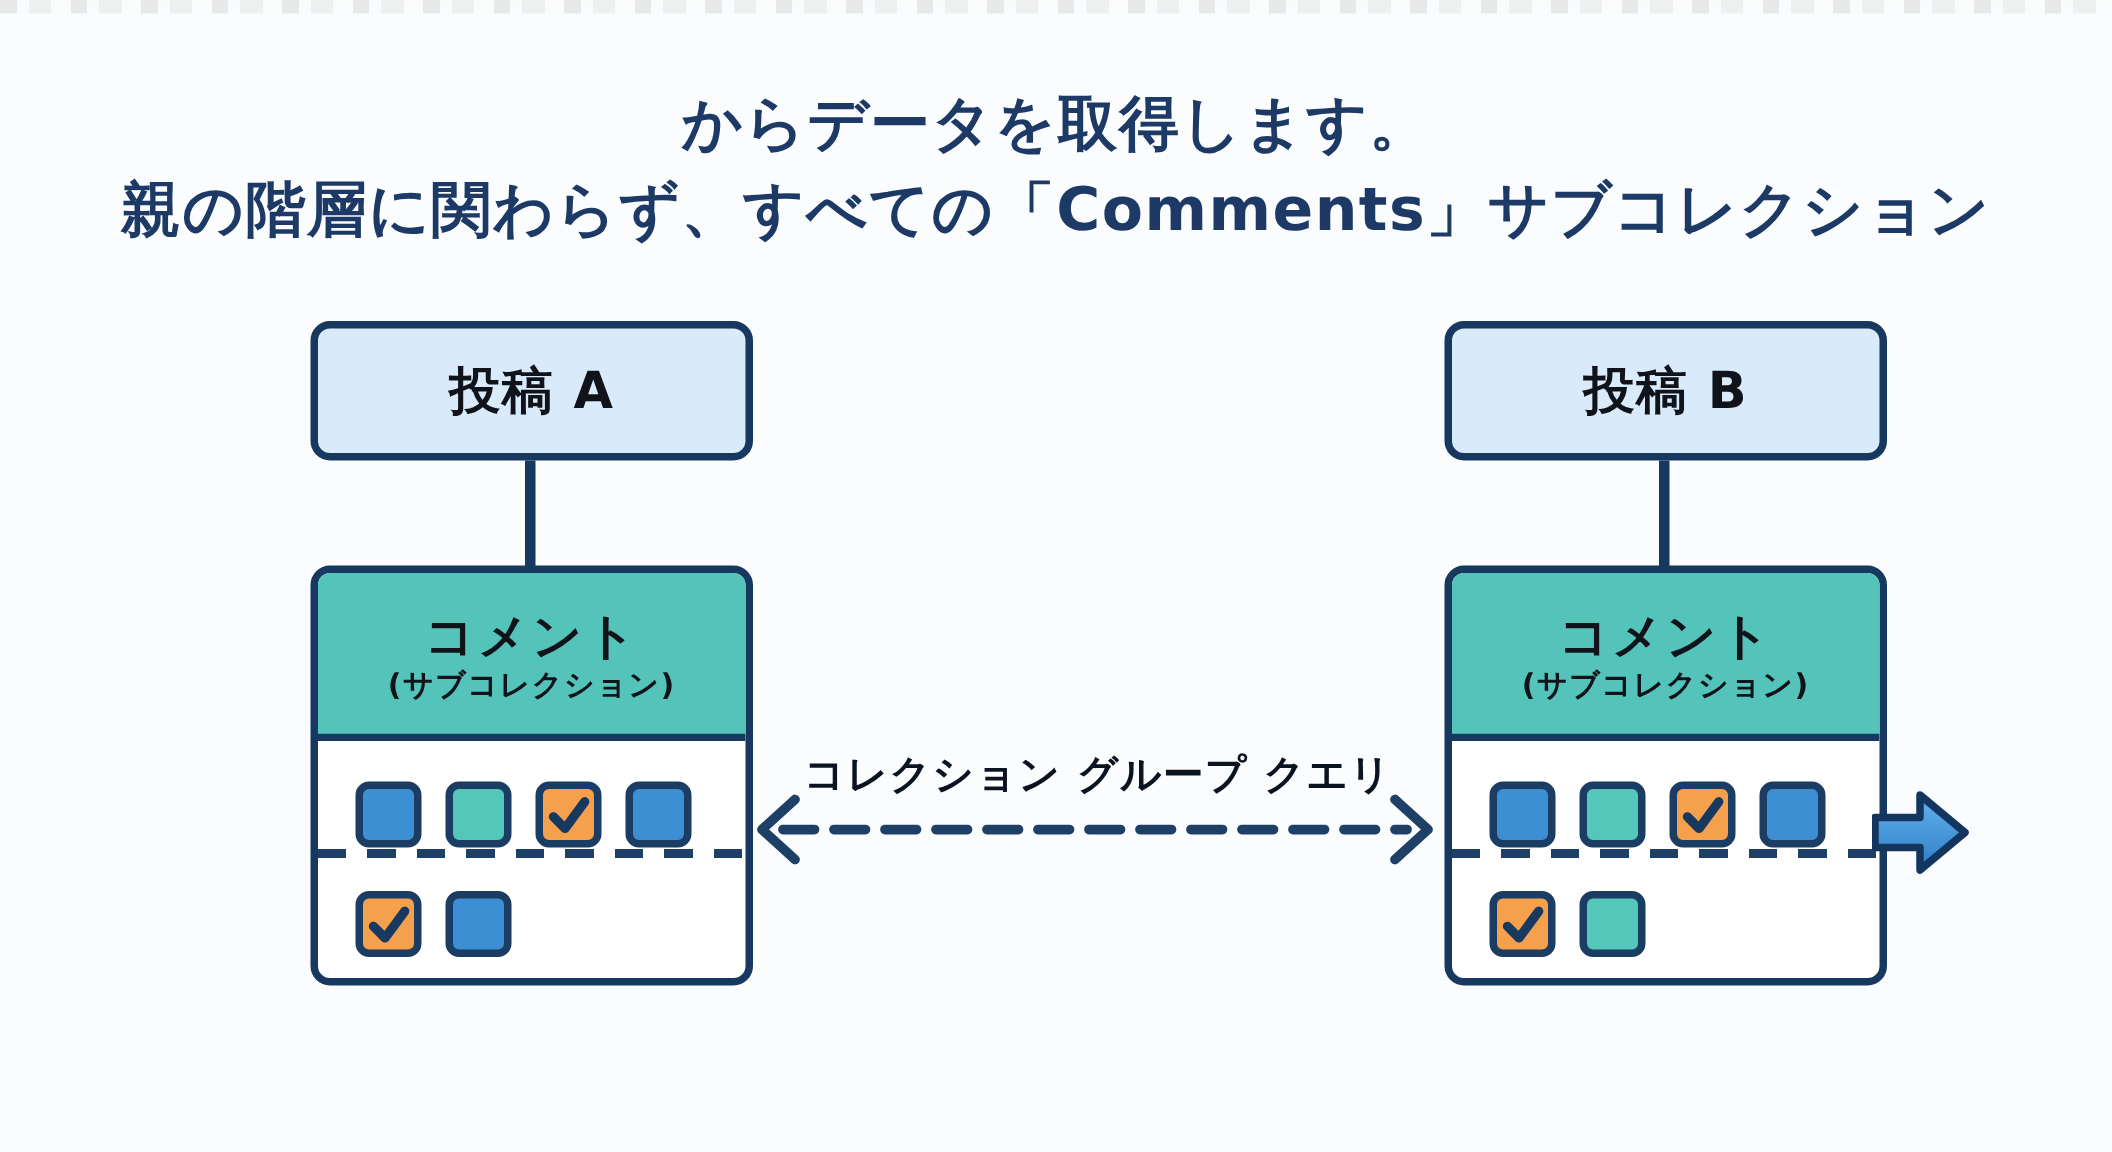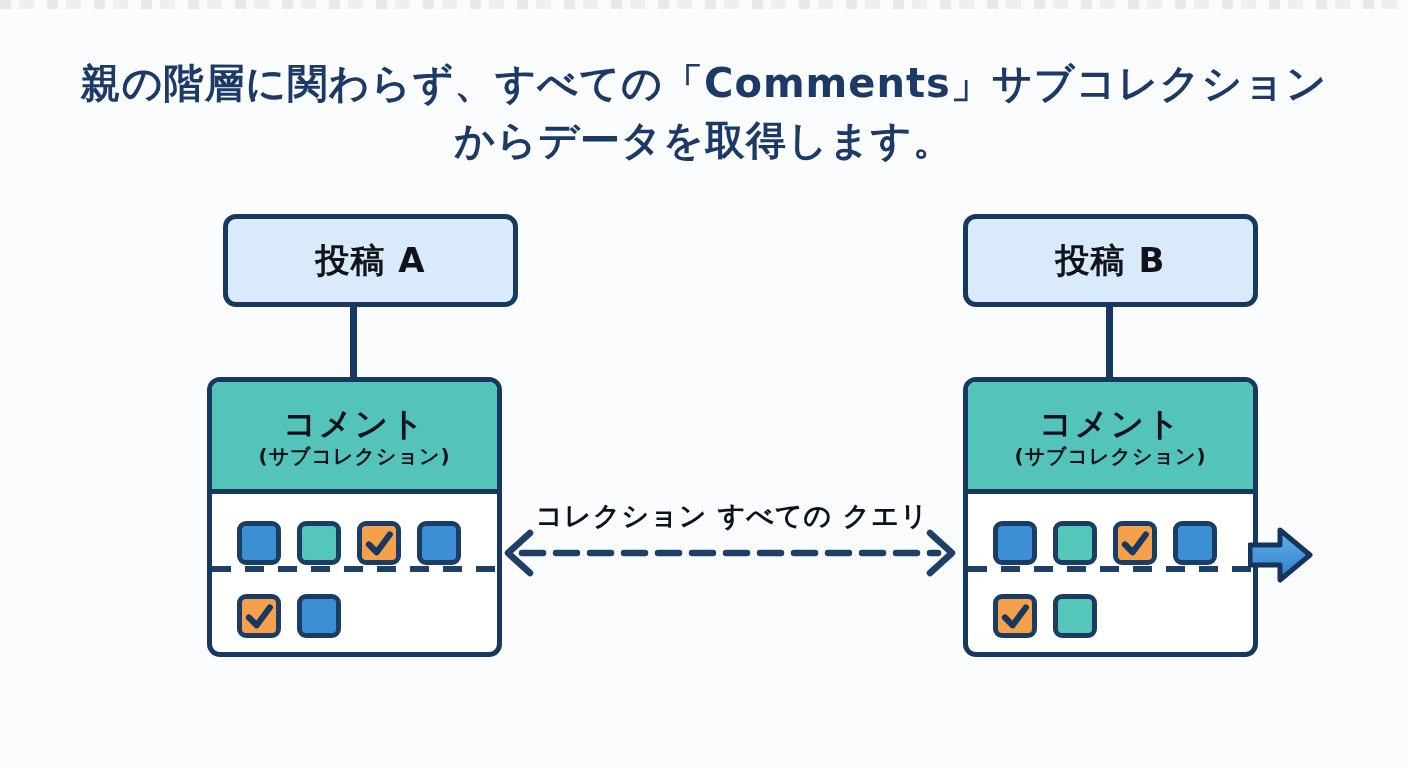--- a/index.html
+++ b/index.html
@@ -43,21 +43,21 @@
     border: 5px solid #17395f;
     border-radius: 13px;
     display: flex;
     align-items: center;
     justify-content: center;
     font-size: 34px;
     font-weight: bold;
     color: #10131a;
     letter-spacing: 1px;
   }
-  .post-a { left: 223px; }
+  .post-a { left: 207px; }
   .post-b { left: 963px; }
   .connector {
     position: absolute;
     top: 307px;
     width: 7px;
     height: 72px;
     background: #17395f;
   }
   .connector-a { left: 350px; }
   .connector-b { left: 1106px; }
@@ -151,22 +151,22 @@
   }
 </style>
 </head>
 <body>
 
 <div class="canvas">
 
   <div class="top-artifact"></div>
 
   <div class="page-title">
+    <div>からデータを取得します。</div>
     <div>親の階層に関わらず、すべての「Comments」サブコレクション</div>
-    <div>からデータを取得します。</div>
   </div>
 
   <div class="post-box post-a">
     <span>投稿 A</span>
   </div>
 
   <div class="post-box post-b">
     <span>投稿 B</span>
   </div>
 
@@ -222,21 +222,21 @@
             <svg viewBox="0 0 44 44">
               <polyline points="9,24 19,34 36,11" fill="none" stroke="#17395f" stroke-width="8" stroke-linecap="round" stroke-linejoin="round"></polyline>
             </svg>
           </div>
           <div class="doc-square" style="background: rgb(85, 198, 186);"></div>
         </div>
       </div>
     <div class="partition-line"></div>
   </div>
 
-  <div class="query-label">コレクション すべての クエリ</div>
+  <div class="query-label">コレクション グループ クエリ</div>
 
   <svg class="query-arrow-svg" width="460" height="56" viewBox="0 0 460 56">
     <line x1="22" y1="28" x2="438" y2="28" stroke="#1e4066" stroke-width="6.5" stroke-dasharray="21 13" stroke-linecap="round"></line>
     <polyline points="30,8 8,28 30,48" fill="none" stroke="#1e4066" stroke-width="6.5" stroke-linecap="round" stroke-linejoin="round"></polyline>
     <polyline points="430,8 452,28 430,48" fill="none" stroke="#1e4066" stroke-width="6.5" stroke-linecap="round" stroke-linejoin="round"></polyline>
   </svg>
 
   <svg class="result-arrow-svg" width="68" height="62" viewBox="0 0 68 62">
     <defs>
       <linearGradient id="agrad" x1="0" y1="0" x2="0" y2="1">

